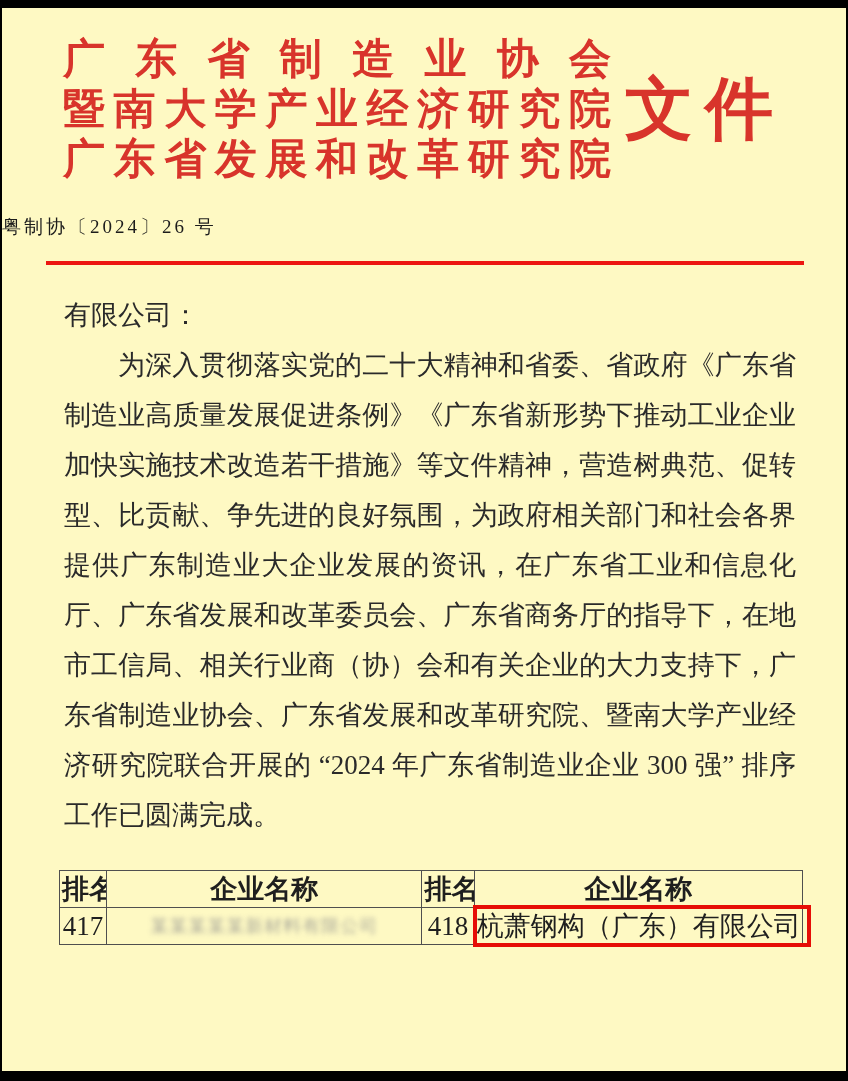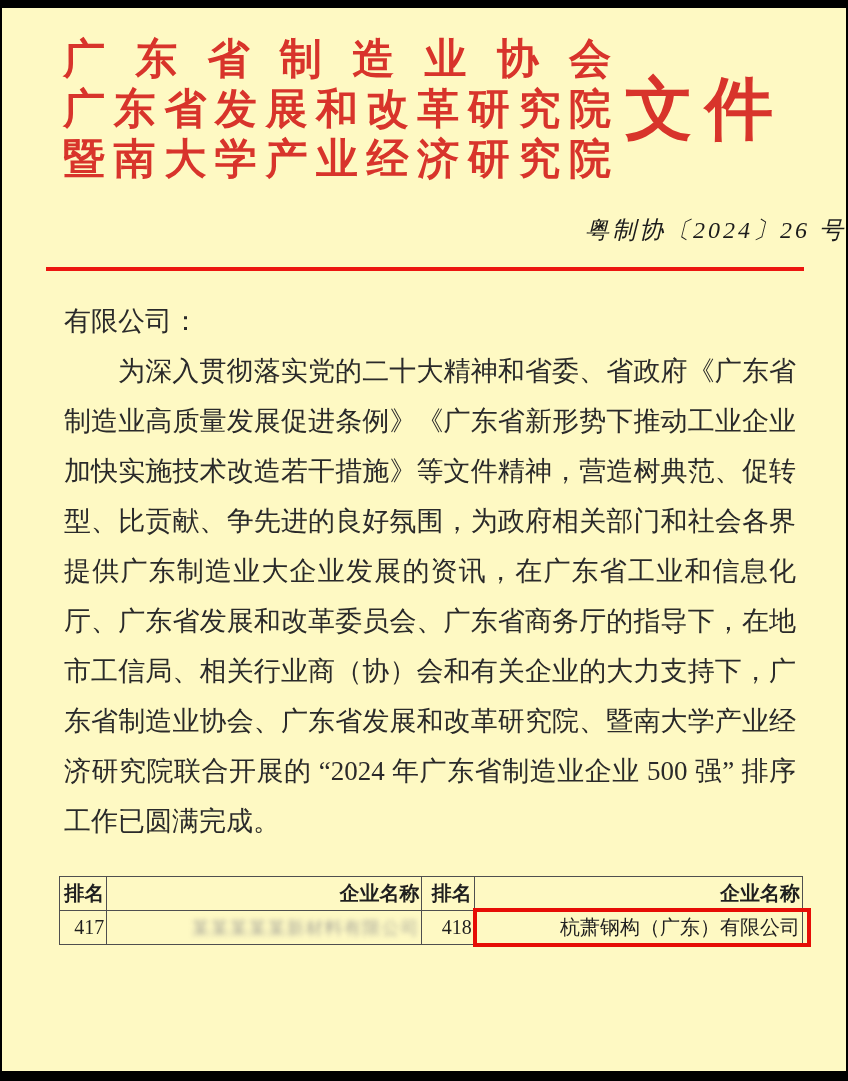--- a/index.html
+++ b/index.html
@@ -28,23 +28,22 @@
   .org-line{
     color:#d8342b;font-weight:bold;font-size:42px;line-height:50px;
     text-align:justify;text-align-last:justify;white-space:nowrap;
   }
   .doc-type{
     color:#d8342b;font-weight:bold;font-size:68px;line-height:1;
     letter-spacing:12px;white-space:nowrap;
   }
 
   .doc-number{
-    text-align:right;margin-top:30px;font-size:24px;color:#1c1c1c;
+    text-align:left;margin-top:30px;font-size:19px;color:#1c1c1c;
     letter-spacing:3px;
-    font-style:italic;
   }
 
   .red-rule{height:4px;background:#ec1610;margin:21px 42px 0 44px;}
 
   .doc-title{
     text-align:center;font-weight:bold;color:#111;
     font-size:33px;line-height:49px;margin-top:19px;
   }
 
   .body-text{
@@ -54,22 +53,22 @@
   .salutation{text-align:left;}
   .paragraph{text-indent:2em;text-align:justify;}
 
   
   .rank-table{
     border-collapse:collapse;margin:30px 0 0 57px;
     table-layout:fixed;width:744px;
   }
   .rank-table td,.rank-table th{
     border:1px solid #4f4f4f;
-    text-align:right;vertical-align:middle;
-    font-size:20px;color:#1f1f1f;
+    text-align:center;vertical-align:middle;
+    font-size:27px;color:#1f1f1f;
     height:33px;padding:0 2px;overflow:hidden;white-space:nowrap;
   }
   .rank-table th{font-weight:bold;}
   .col-rank-l{width:47px;}
   .col-name-l{width:314px;}
   .col-rank-r{width:52px;}
   .col-name-r{width:327px;}
   td.blurred{color:#8e8e8e;filter:blur(2.6px);opacity:.75;letter-spacing:1px;font-size:18px;}
   td.cell-highlight{position:relative;overflow:visible;}
   .hl-box{
@@ -83,34 +82,34 @@
 <div class="bar bar-top"></div>
 <div class="bar bar-bottom"></div>
 <div class="bar bar-left"></div>
 <div class="bar bar-right"></div>
 
 <div class="page">
 
   <div class="letterhead">
     <div class="org-lines">
       <div class="org-line">广东省制造业协会</div>
+      <div class="org-line">暨南大学产业经济研究院</div>
       <div class="org-line">广东省发展和改革研究院</div>
-      <div class="org-line">暨南大学产业经济研究院</div>
     </div>
     <div class="doc-type">文件</div>
   </div>
 
   <div class="doc-number">粤制协〔2024〕26 号</div>
 
   <div class="red-rule"></div>
 
 
   <div class="body-text">
     <div class="salutation">有限公司：</div>
-    <div class="paragraph">为深入贯彻落实党的二十大精神和省委、省政府《广东省制造业高质量发展促进条例》《广东省新形势下推动工业企业加快实施技术改造若干措施》等文件精神，营造树典范、促转型、比贡献、争先进的良好氛围，为政府相关部门和社会各界提供广东制造业大企业发展的资讯，在广东省工业和信息化厅、广东省发展和改革委员会、广东省商务厅的指导下，在地市工信局、相关行业商（协）会和有关企业的大力支持下，广东省制造业协会、广东省发展和改革研究院、暨南大学产业经济研究院联合开展的 “2024 年广东省制造业企业 500 强” 排序工作已圆满完成。</div>
+    <div class="paragraph">为深入贯彻落实党的二十大精神和省委、省政府《广东省制造业高质量发展促进条例》《广东省新形势下推动工业企业加快实施技术改造若干措施》等文件精神，营造树典范、促转型、比贡献、争先进的良好氛围，为政府相关部门和社会各界提供广东制造业大企业发展的资讯，在广东省工业和信息化厅、广东省发展和改革委员会、广东省商务厅的指导下，在地市工信局、相关行业商（协）会和有关企业的大力支持下，广东省制造业协会、广东省发展和改革研究院、暨南大学产业经济研究院联合开展的 “2024 年广东省制造业企业 300 强” 排序工作已圆满完成。</div>
   </div>
 
   <table class="rank-table">
     <colgroup>
       <col class="col-rank-l">
         <col class="col-name-l">
         <col class="col-rank-r">
         <col class="col-name-r">
     </colgroup>
     <tbody>

